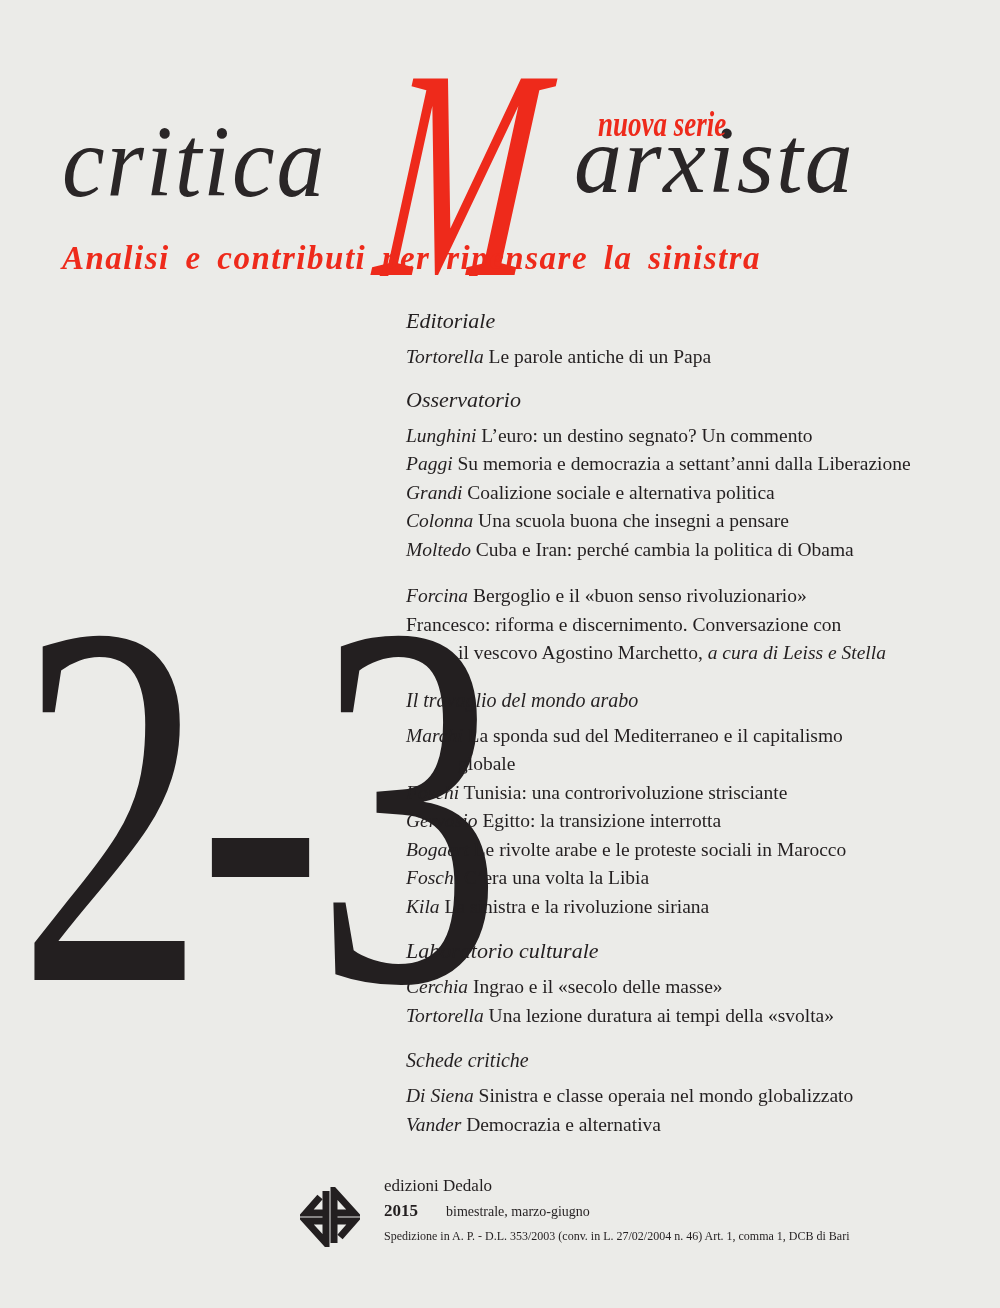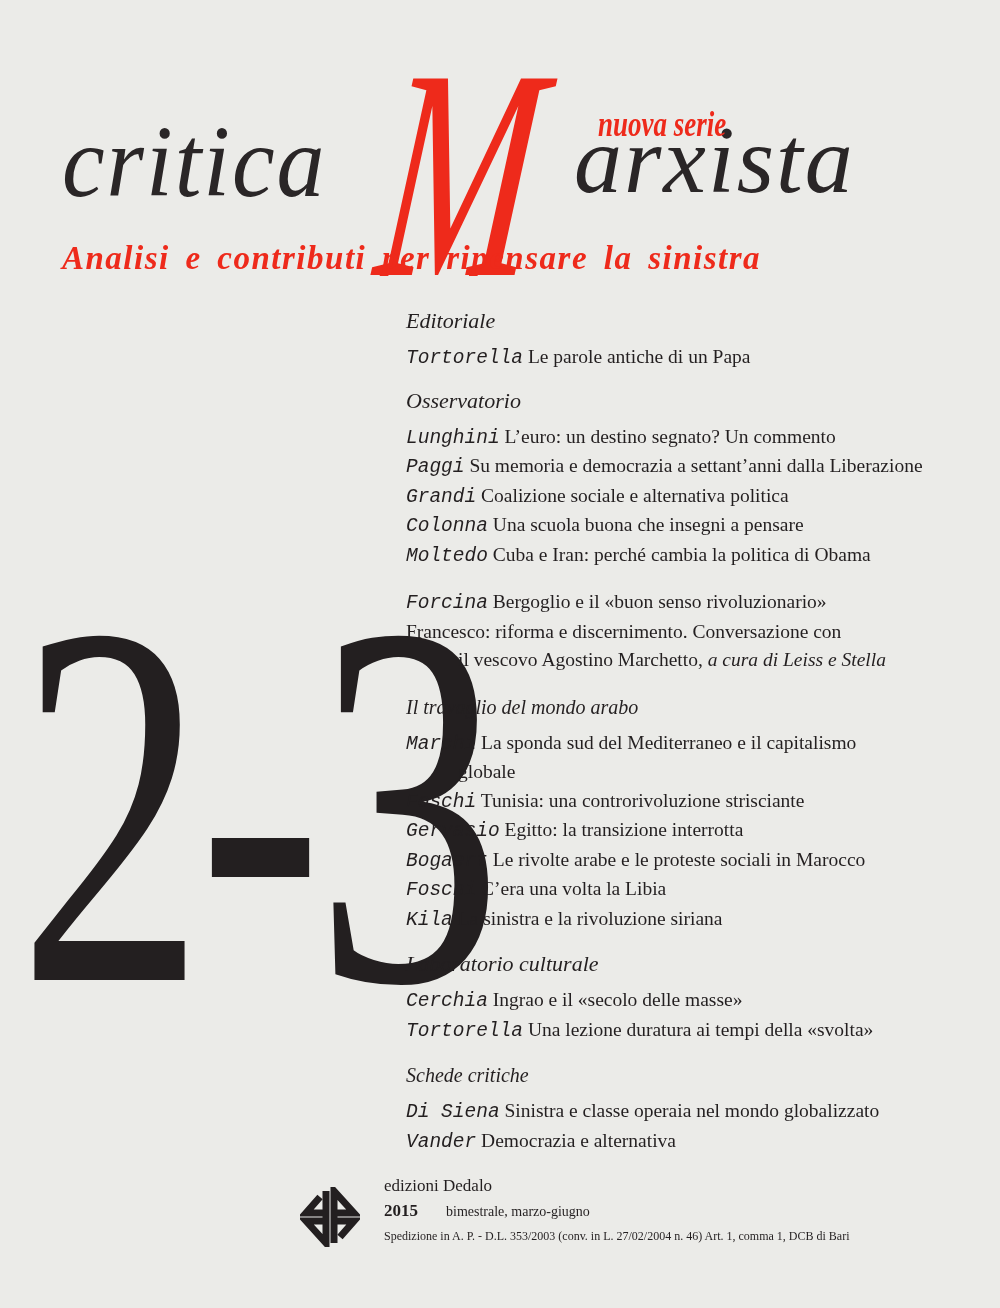--- a/index.html
+++ b/index.html
@@ -48,21 +48,21 @@
     transform: scaleX(0.72); transform-origin: left top;
     letter-spacing: -10px;
   }
   .toc { position: absolute; left: 406px; top: 307px; width: 580px; }
   .section-title {
     font-style: italic; font-size: 22px; line-height: 28px; margin: 0 0 8px 0;
   }
   .section-title.small { font-size: 20px; }
   .section { margin-bottom: 14px; }
   .entry { font-size: 19.5px; line-height: 28.5px; white-space: nowrap; }
-  .entry .author { font-style: italic; font-family: Liberation Mono, monospace; }
+  .entry .author { font-style: italic; }
   .entry .cont { padding-left: 52px; }
   .entry .curator { font-style: italic; }
   .footer { position: absolute; left: 300px; top: 1175px; width: 690px; }
   .publisher-logo { position: absolute; left: 0; top: 12px; width: 60px; height: 60px; }
   .pub-text { position: absolute; left: 84px; top: 0; }
   .pub-name { font-size: 17px; line-height: 22px; }
   .pub-year-line { font-size: 14px; line-height: 22px; margin-top: 3px; }
   .pub-year { font-weight: bold; font-size: 17px; margin-right: 28px; }
   .pub-legal { font-size: 12px; line-height: 18px; margin-top: 4px; white-space: nowrap; }
 </style>

